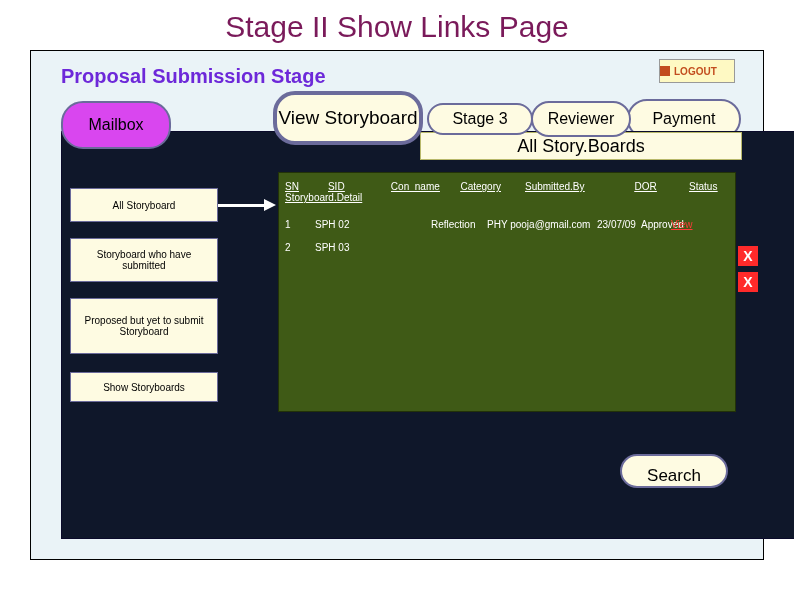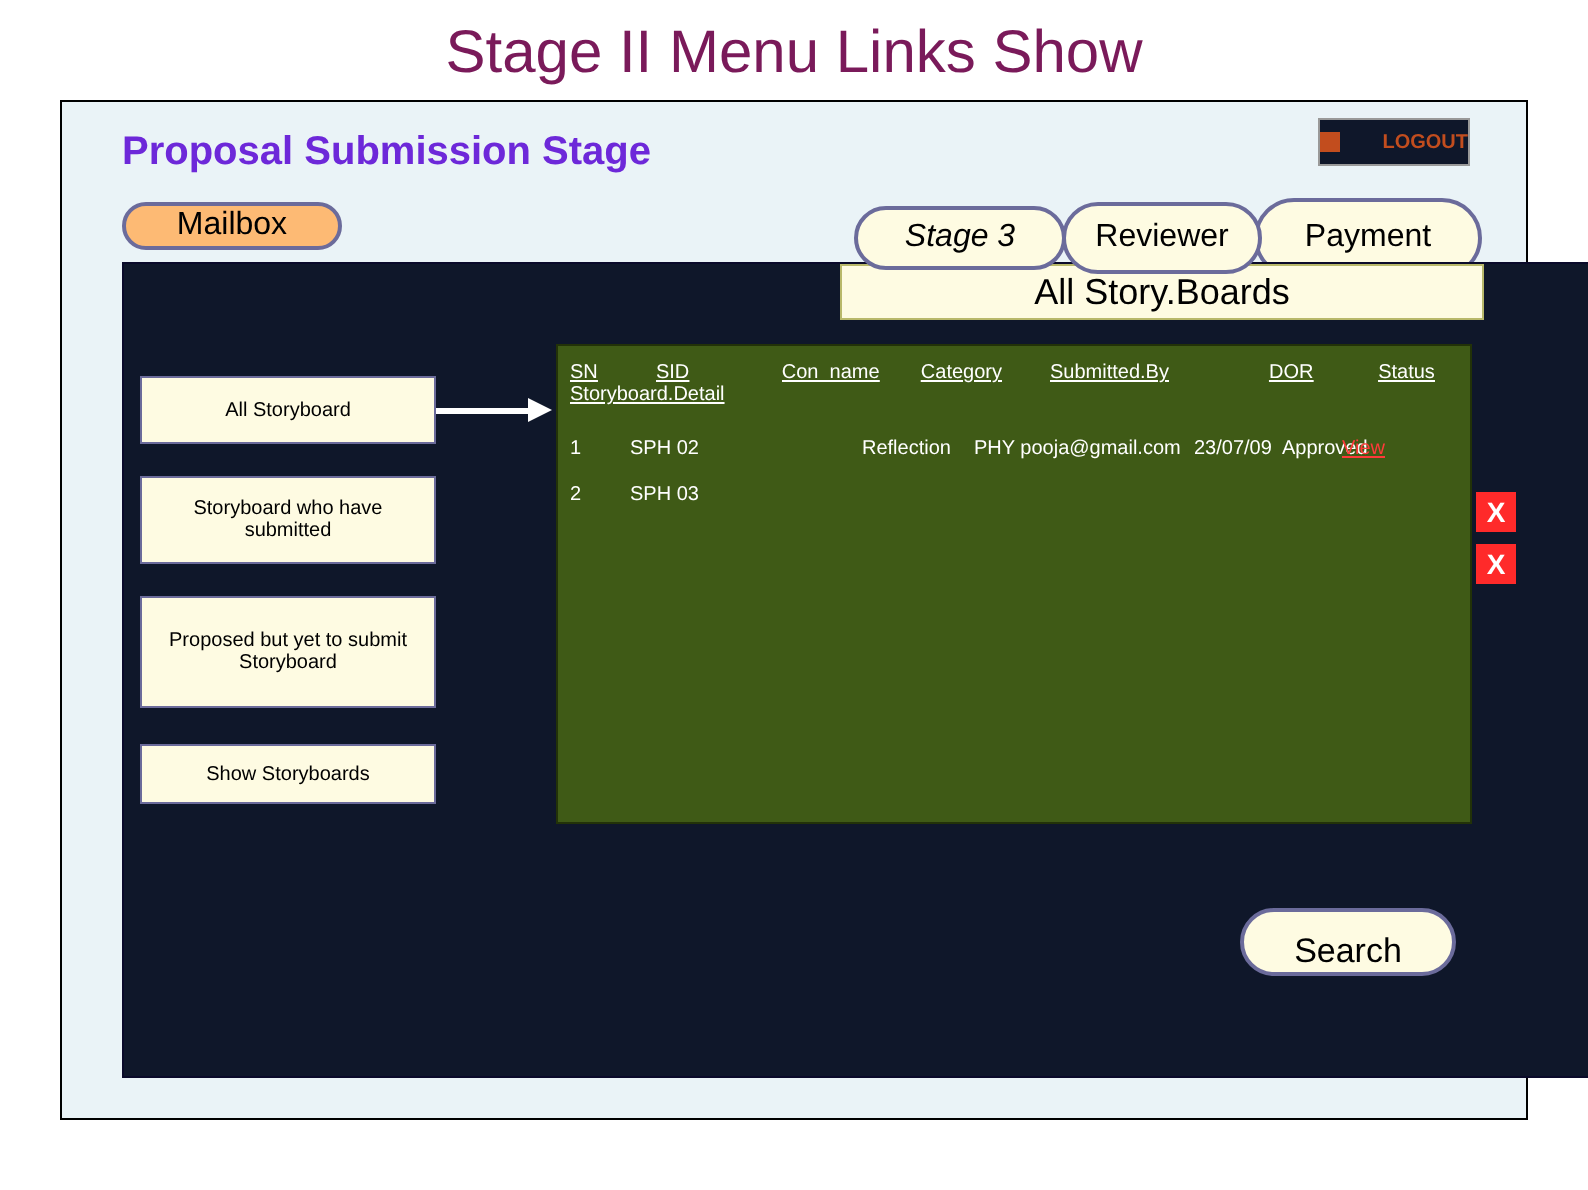--- a/index.html
+++ b/index.html
@@ -12,40 +12,40 @@
     position: relative;
     background: #eaf3f7;
   }
   .stage-label {
     position: absolute; left: 30px; top: 14px;
     font-size: 20px; font-weight: bold; color: #6d28d9;
   }
   .logout {
     position: absolute; right: 28px; top: 8px;
     width: 76px; height: 24px;
-    background: #0f172a; border: 1px solid #999;
-    display: flex; align-items: center; justify-content: space-between;
+    background: #fef9c3; border: 1px solid #999;
+    display: flex; align-items: center; justify-content: flex-start;
     font-size: 10px; font-weight: bold; color: #c24d1e;
   }
   .logout-icon {
     width: 10px; height: 10px; background: #c24d1e; margin-right: 4px;
   }
 
   .pill {
     position: absolute;
     border-radius: 22px;
     border: 2px solid #6b6b9b;
     display: flex; align-items: center; justify-content: center;
     font-size: 16px; color: #000; text-align: center;
     line-height: 1.05;
   }
-  .pill-mailbox  { left: 30px;  top: 50px; width: 110px; height: 24px; background: #fdba74; z-index: 1; }
+  .pill-mailbox  { left: 30px;  top: 50px; width: 110px; height: 48px; background: #d946ef; z-index: 1; }
   .pill-concept  { left: 136px; top: 46px; width: 100px; height: 44px; background: #fefbe2; z-index: 2; }
   .pill-view     { left: 242px; top: 40px; width: 150px; height: 54px; background: #fefbe2; z-index: 3; border-width: 4px; font-size: 19px; font-weight: 500; }
-  .pill-stage3   { left: 396px; top: 52px; width: 106px; height: 32px; background: #fefbe2; z-index: 2; font-style: italic; }
+  .pill-stage3   { left: 396px; top: 52px; width: 106px; height: 32px; background: #fefbe2; z-index: 2; }
   .pill-reviewer { left: 500px; top: 50px; width: 100px; height: 36px; background: #fefbe2; z-index: 1; }
   .pill-payment  { left: 596px; top: 48px; width: 114px; height: 40px; background: #fefbe2; z-index: 0; text-align: center; }
 
   .main-panel {
     position: absolute; left: 30px; top: 80px;
     width: 740px; height: 408px;
     background: #0f172a; border: 1px solid #0a0a2a;
   }
   .banner {
     position: absolute; left: 358px; top: 0; width: 322px; height: 28px;
@@ -102,33 +102,36 @@
   .x2 { left: 676px; top: 140px; }
   .search-btn {
     position: absolute; left: 558px; top: 322px; width: 108px; height: 34px;
     background: #fefbe2; border: 2px solid #6b6b9b; border-radius: 20px;
     display: flex; align-items: flex-end; justify-content: center; font-size: 17px;
   }
 </style>
 </head>
 <body>
 
-<div class="page-title">Stage II Menu Links Show</div>
+<div class="page-title">Stage II Show Links Page</div>
 
 <div class="canvas">
 
   <div class="stage-label">Proposal Submission Stage</div>
 
   <div class="logout">
     <span class="logout-icon"></span>
     <span>LOGOUT</span>
   </div>
 
   <div class="pill pill-mailbox">
       <span>Mailbox</span>
+    </div>
+  <div class="pill pill-view">
+      <span>View Storyboard</span>
     </div>
   <div class="pill pill-stage3">
       <span>Stage 3</span>
     </div>
   <div class="pill pill-reviewer">
       <span>Reviewer</span>
     </div>
   <div class="pill pill-payment">
       <span>Payment</span>
     </div>

